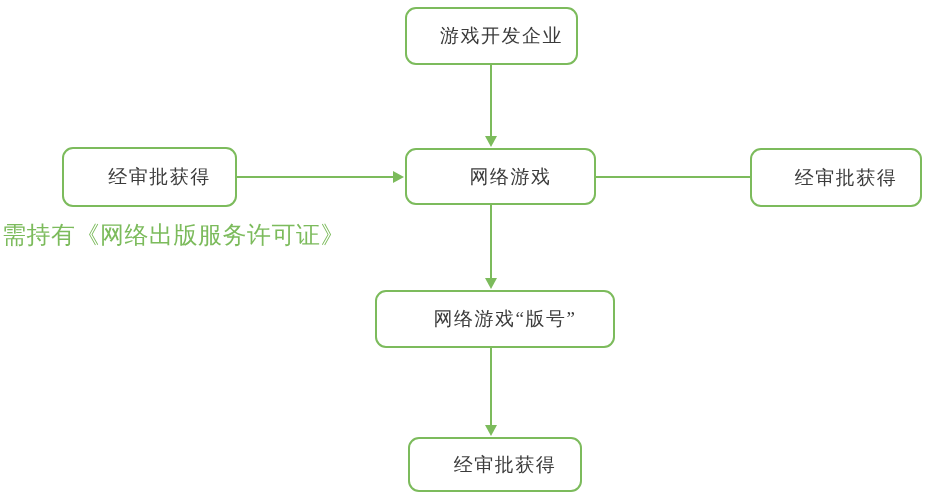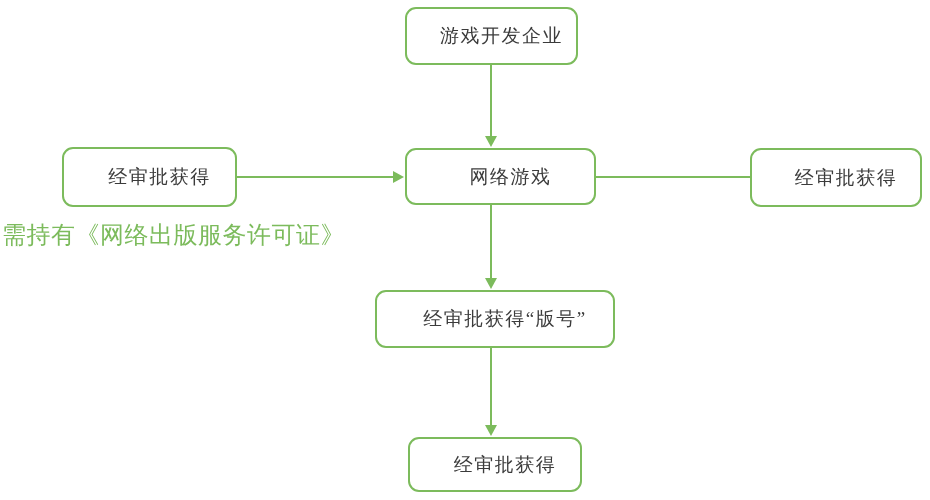--- a/index.html
+++ b/index.html
@@ -112,18 +112,18 @@
   </div>
   <div class="connector conn-lic-launch">
     <div class="shaft"></div>
     <div class="head head-down"></div>
   </div>
 
   <div class="node node-developer">游戏开发企业</div>
   <div class="node node-publisher">经审批获得</div>
   <div class="node node-game">网络游戏</div>
   <div class="node node-operator">经审批获得</div>
-  <div class="node node-license">经审批获得“版号”</div>
+  <div class="node node-license">网络游戏“版号”</div>
   <div class="node node-launch">经审批获得</div>
 
   <div class="annotation annotation-publisher">需持有《网络出版服务许可证》</div>
 
 </div>
 
 </body></html>

